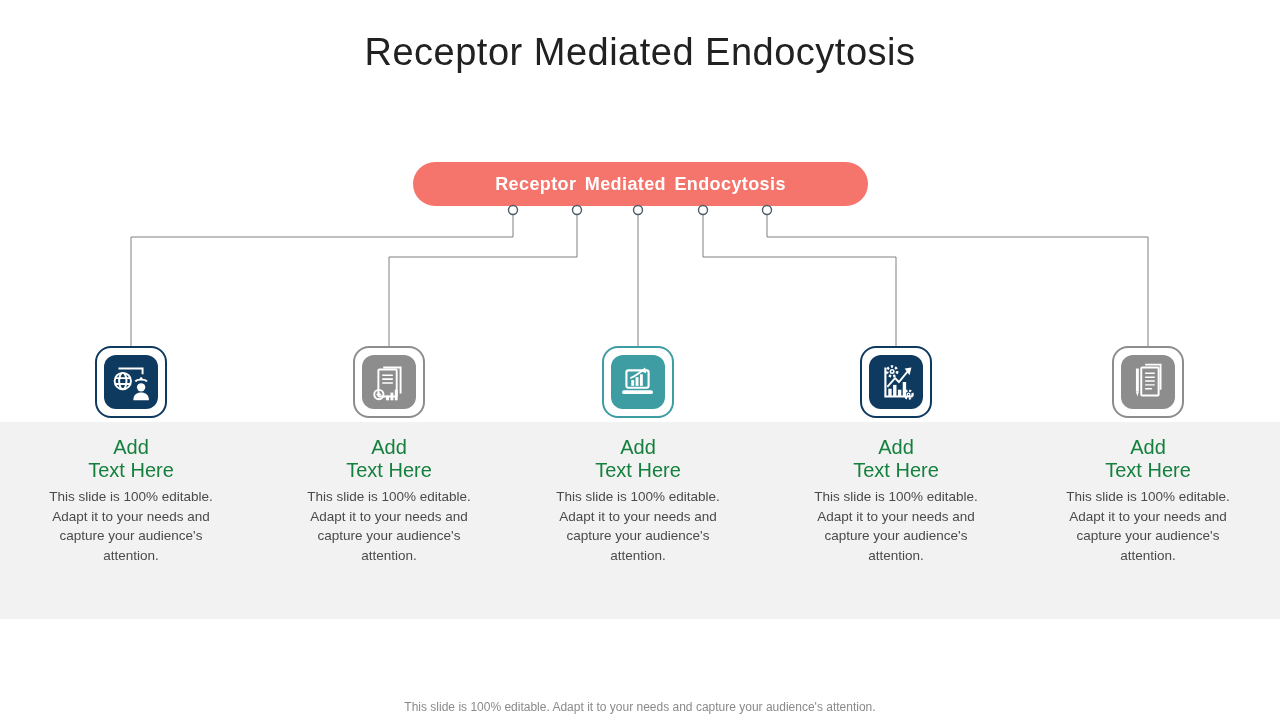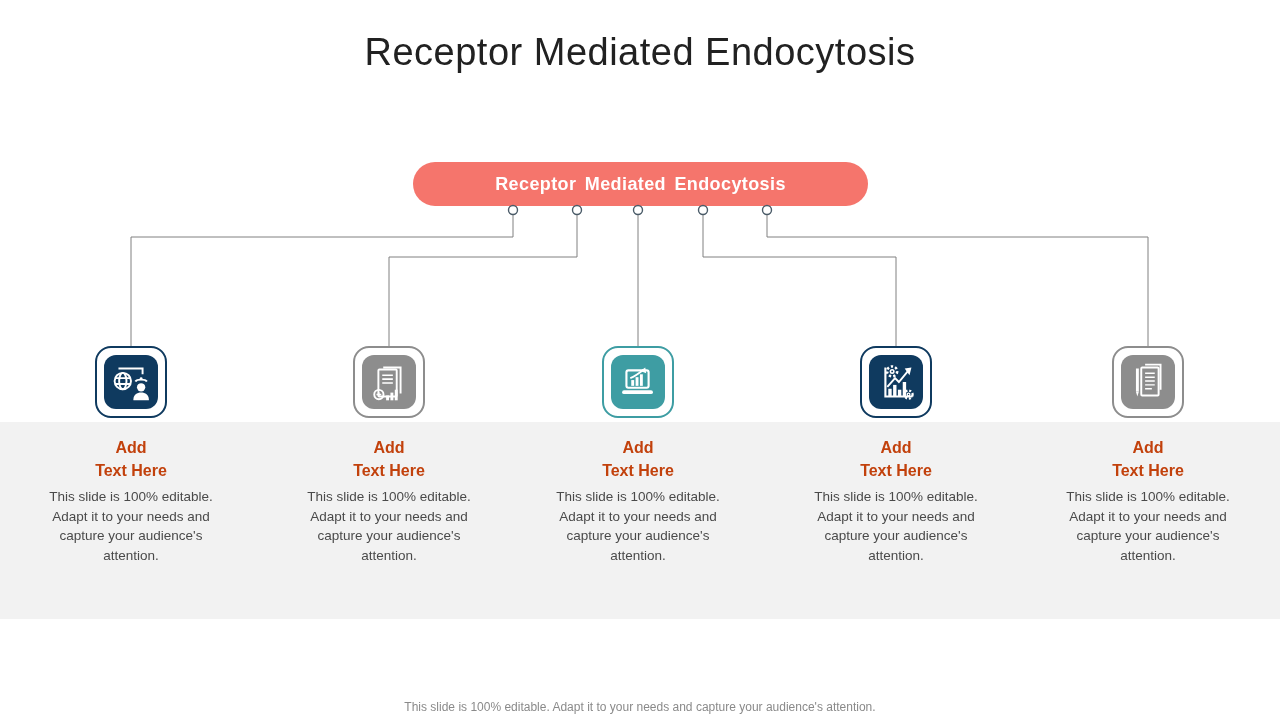--- a/index.html
+++ b/index.html
@@ -42,21 +42,21 @@
   .icon-fill{
     width:54px;height:54px;border-radius:12px;background:#888;
     display:flex;align-items:center;justify-content:center;
   }
   .icon-fill svg{display:block;}
 
   .col{
     position:absolute;top:436px;width:210px;text-align:center;z-index:2;
   }
   .col-h{
-    font-size:16px;line-height:23px;font-weight:700;color:#c2410c;
+    font-size:20px;line-height:23px;font-weight:400;color:#15803d;
   }
   .col-p{
     margin-top:5px;font-size:13.5px;line-height:19.5px;color:#4A4A4A;
     padding:0 12px;
   }
 
   .footer{
     position:absolute;left:0;top:700px;width:1280px;text-align:center;
     font-size:12px;color:#8A8A8A;
   }

